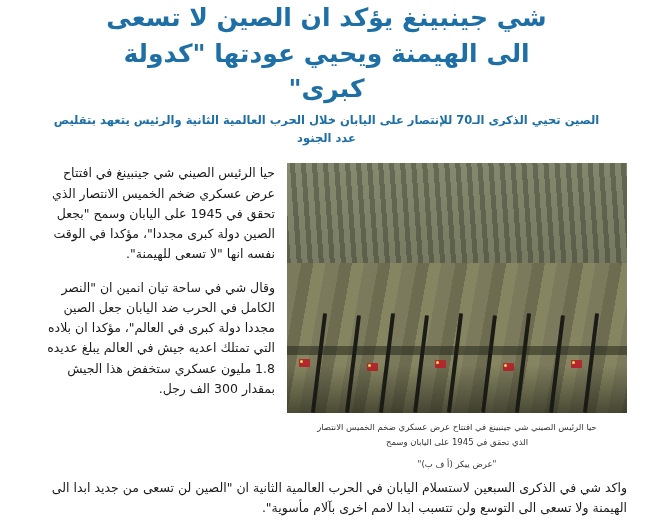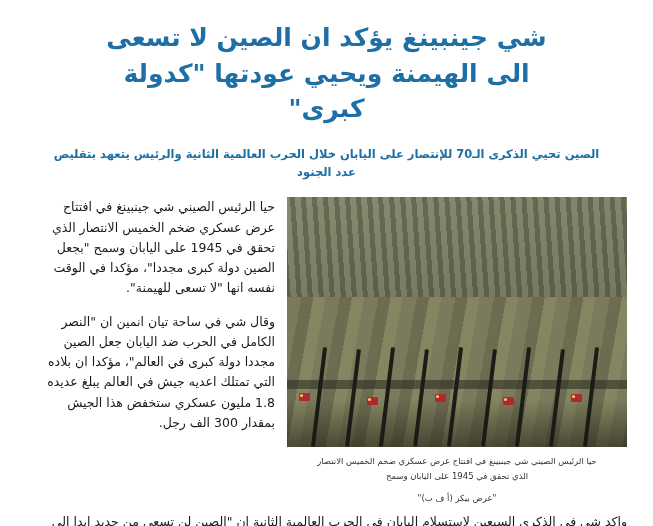--- a/index.html
+++ b/index.html
@@ -13,40 +13,40 @@
     overflow: hidden;
     font-family: "DejaVu Sans", "Liberation Sans", sans-serif;
     color: #222222;
   }
   .page {
     position: relative;
     width: 653px;
     height: 526px;
     background: #ffffff;
     box-sizing: border-box;
-    padding: 20px 26px 0 26px;
+    padding: 0 26px 0 26px;
   }
   .headline {
     color: #1d6fa5;
     font-size: 25px;
     line-height: 1.42;
     font-weight: bold;
     text-align: center;
     margin: 0 auto;
     width: 470px;
     letter-spacing: 0;
   }
   .subhead {
     color: #1d6fa5;
     font-size: 11.5px;
     font-weight: bold;
     line-height: 1.6;
     text-align: center;
     width: 560px;
-    margin: 18px auto 0 auto;
+    margin: 4px auto 0 auto;
   }
   .content {
     margin-top: 16px;
     display: flex;
     flex-direction: row;
     align-items: flex-start;
   }
   .text-col {
     width: 248px;
     padding-right: 4px;

